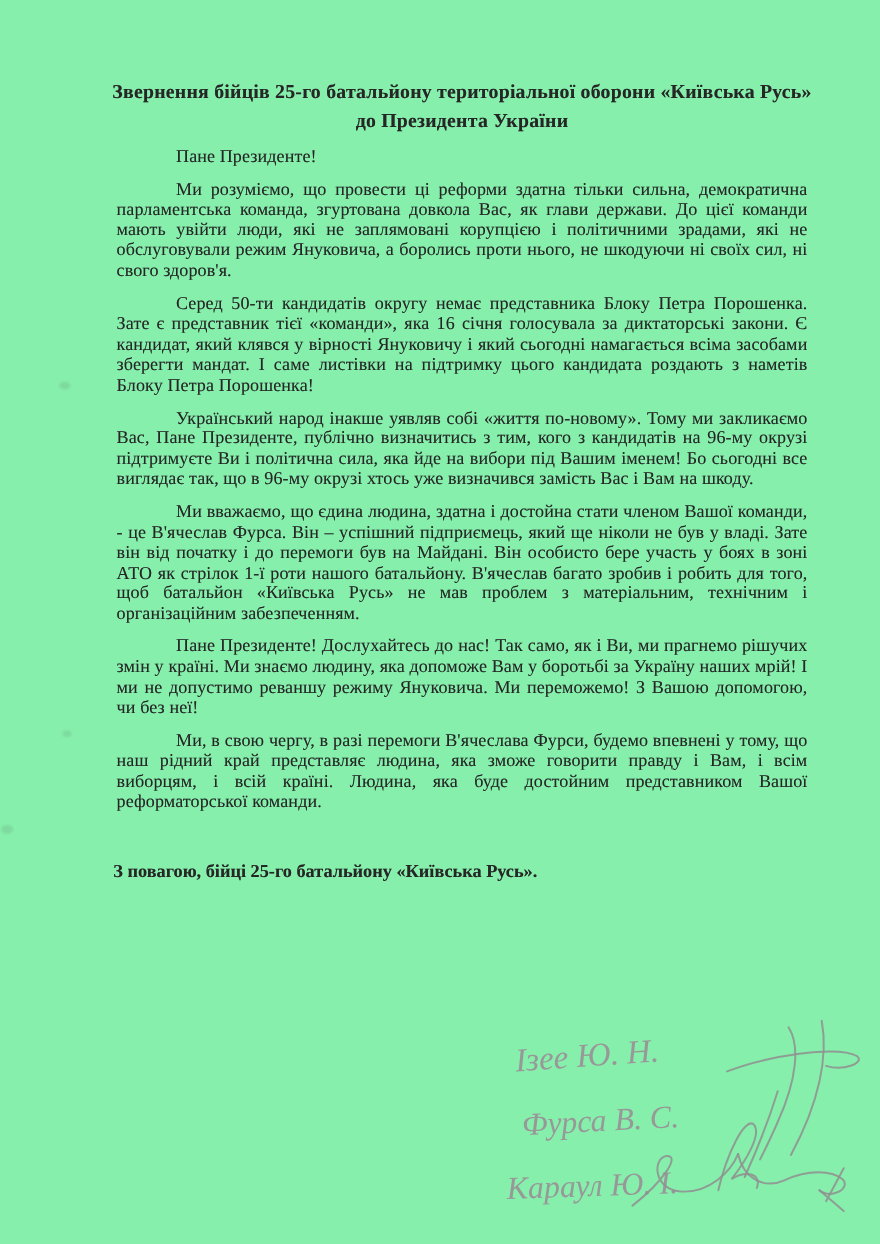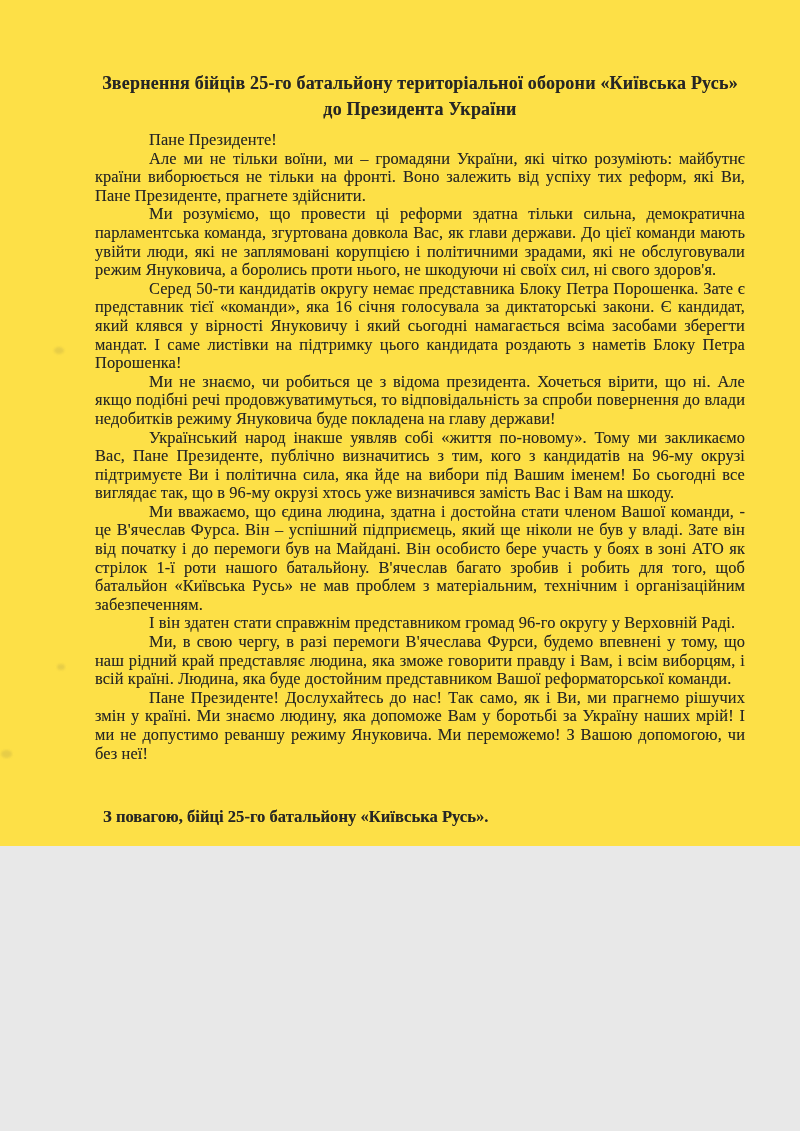--- a/index.html
+++ b/index.html
@@ -1,39 +1,39 @@
 <!DOCTYPE html>
 <html lang="uk"><head>
 <meta charset="utf-8">
 <style>
   html,body{margin:0;padding:0;background:#e8e8e8;}
   .page{
     position:relative;
-    width:800px;height:846px;
-    background:#fde047;
+    width:800px;height:1131px;
+    background:#86efac;
     overflow:hidden;
     font-family:"Liberation Serif","DejaVu Serif",serif;
     color:#262626;
   }
   .content{
     position:absolute;
     left:95px;top:70px;
     width:650px;
   }
   .doc-title{
     font-size:18px;
     line-height:26px;
     font-weight:bold;
     text-align:center;
     margin:0 6px 9px 6px;
     letter-spacing:.2px;
     text-shadow:0 0 .4px rgba(0,0,0,.35);
   }
   .body-text p{
-    margin:0;
+    margin:11px;
     font-size:16.4px;
     line-height:18.6px;
     text-align:justify;
     text-indent:54px;
     letter-spacing:.1px;
     text-shadow:0 0 .4px rgba(0,0,0,.3);
   }
   .closing{
     margin:44px 0 0 8px;
     font-size:16.6px;
@@ -71,29 +71,26 @@
 </head>
 <body>
 
 <div class="page">
 
   <div class="content">
     <h1 class="doc-title">Звернення бійців 25-го батальйону територіальної оборони «Київська Русь» до Президента України</h1>
 
     <div class="body-text">
       <p>Пане Президенте!</p>
-      <p>Але ми не тільки воїни, ми – громадяни України, які чітко розуміють: майбутнє країни виборюється не тільки на фронті. Воно залежить від успіху тих реформ, які Ви, Пане Президенте, прагнете здійснити.</p>
       <p>Ми розуміємо, що провести ці реформи здатна тільки сильна, демократична парламентська команда, згуртована довкола Вас, як глави держави. До цієї команди мають увійти люди, які не заплямовані корупцією і політичними зрадами, які не обслуговували режим Януковича, а боролись проти нього, не шкодуючи ні своїх сил, ні свого здоров'я.</p>
       <p>Серед 50-ти кандидатів округу немає представника Блоку Петра Порошенка. Зате є представник тієї «команди», яка 16 січня голосувала за диктаторські закони. Є кандидат, який клявся у вірності Януковичу і який сьогодні намагається всіма засобами зберегти мандат. І саме листівки на підтримку цього кандидата роздають з наметів Блоку Петра Порошенка!</p>
-      <p>Ми не знаємо, чи робиться це з відома президента. Хочеться вірити, що ні. Але якщо подібні речі продовжуватимуться, то відповідальність за спроби повернення до влади недобитків режиму Януковича буде покладена на главу держави!</p>
       <p>Український народ інакше уявляв собі «життя по-новому». Тому ми закликаємо Вас, Пане Президенте, публічно визначитись з тим, кого з кандидатів на 96-му окрузі підтримуєте Ви і політична сила, яка йде на вибори під Вашим іменем! Бо сьогодні все виглядає так, що в 96-му окрузі хтось уже визначився замість Вас і Вам на шкоду.</p>
       <p>Ми вважаємо, що єдина людина, здатна і достойна стати членом Вашої команди, - це В'ячеслав Фурса. Він – успішний підприємець, який ще ніколи не був у владі. Зате він від початку і до перемоги був на Майдані. Він особисто бере участь у боях в зоні АТО як стрілок 1-ї роти нашого батальйону. В'ячеслав багато зробив і робить для того, щоб батальйон «Київська Русь» не мав проблем з матеріальним, технічним і організаційним забезпеченням.</p>
-      <p>І він здатен стати справжнім представником громад 96-го округу у Верховній Раді.</p>
+      <p>Пане Президенте! Дослухайтесь до нас! Так само, як і Ви, ми прагнемо рішучих змін у країні. Ми знаємо людину, яка допоможе Вам у боротьбі за Україну наших мрій! І ми не допустимо реваншу режиму Януковича. Ми переможемо! З Вашою допомогою, чи без неї!</p>
       <p>Ми, в свою чергу, в разі перемоги В'ячеслава Фурси, будемо впевнені у тому, що наш рідний край представляє людина, яка зможе говорити правду і Вам, і всім виборцям, і всій країні. Людина, яка буде достойним представником Вашої реформаторської команди.</p>
-      <p>Пане Президенте! Дослухайтесь до нас! Так само, як і Ви, ми прагнемо рішучих змін у країні. Ми знаємо людину, яка допоможе Вам у боротьбі за Україну наших мрій! І ми не допустимо реваншу режиму Януковича. Ми переможемо! З Вашою допомогою, чи без неї!</p>
     </div>
 
     <div class="closing">З повагою, бійці 25-го батальйону «Київська Русь».</div>
   </div>
 
   <div class="signature-block">
     <svg width="340" height="200" viewBox="0 0 340 200" xmlns="http://www.w3.org/2000/svg">
 
       <text class="sig-text" x="14" y="52" font-size="30" transform="rotate(-4 14 52)">Ізее Ю. Н.</text>
       <text class="sig-text" x="20" y="110" font-size="29" transform="rotate(-3 20 110)">Фурса В. С.</text>

